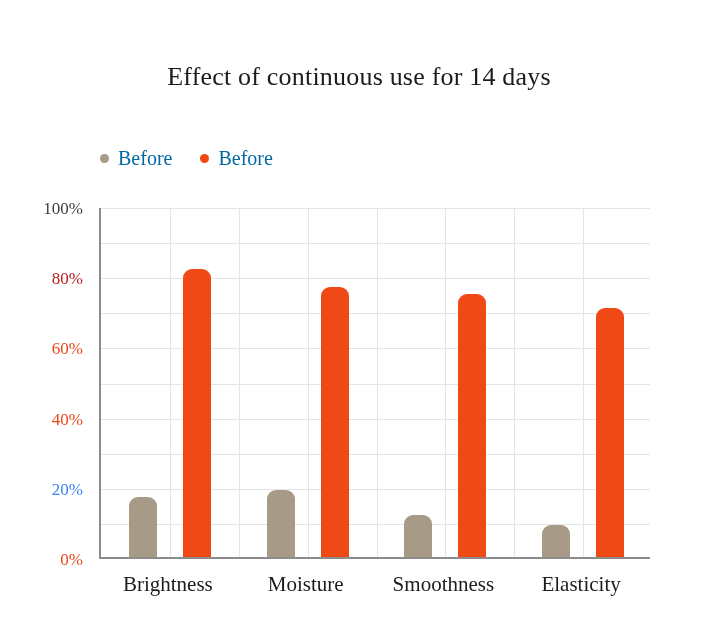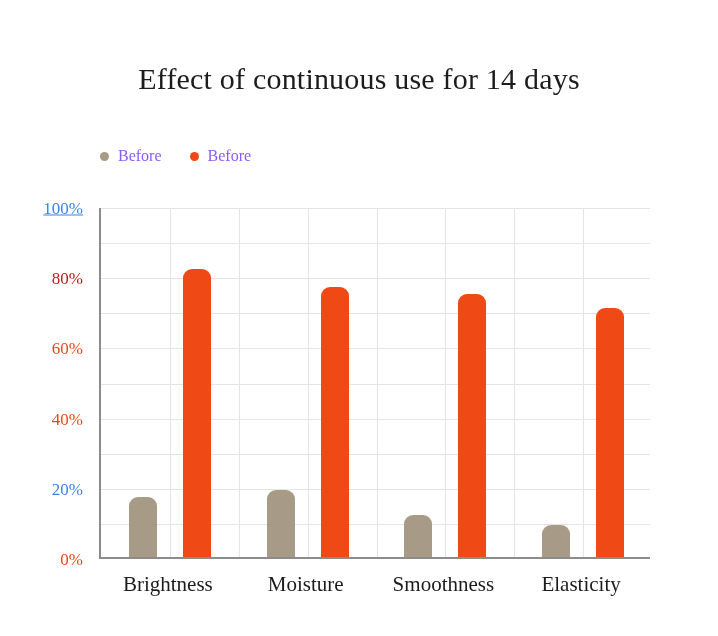--- a/index.html
+++ b/index.html
@@ -22,21 +22,21 @@
     background: #ffffff;
   }
 
   
   .chart-title {
     position: absolute;
     top: 62px;
     left: 0;
     width: 718px;
     text-align: center;
-    font-size: 30px;
+    font-size: 26px;
     font-weight: 400;
     color: #1c1c1c;
     letter-spacing: 0.2px;
     line-height: 1.15;
   }
 
   
   .legend {
     position: absolute;
     top: 148px;
@@ -50,22 +50,22 @@
     align-items: center;
     gap: 9px;
   }
   .legend-swatch {
     width: 9px;
     height: 9px;
     border-radius: 50%;
     display: block;
   }
   .legend-label {
-    font-size: 16px;
-    color: #8b5cf6;
+    font-size: 20px;
+    color: #0369a1;
     line-height: 1;
   }
 
   
   .plot-area {
     position: absolute;
     left: 99px;
     top: 208px;
     width: 551px;
     height: 351px;
@@ -167,21 +167,21 @@
       <span class="legend-label">Before</span>
     </div>
   </div>
 
   <div class="y-labels">
       <div class="y-label" style="top: 351px; color: rgb(232, 73, 28);">0%</div>
       <div class="y-label" style="top: 280.8px; color: #3b82f6;">20%</div>
       <div class="y-label" style="top: 210.6px; color: rgb(232, 73, 28);">40%</div>
       <div class="y-label" style="top: 140.4px; color: rgb(232, 73, 28);">60%</div>
       <div class="y-label" style="top: 70.2px; color: #b91c1c;">80%</div>
-      <div class="y-label" style="top: 0px; color: #3b82f6; text-decoration: underline;">100%</div>
+      <div class="y-label" style="top: 0px; color: #404040;">100%</div>
     </div>
 
   <div class="plot-area">
     <div class="gridlines">
         <div class="gridline-h" style="top: 315.9px;"></div>
         <div class="gridline-h" style="top: 280.8px;"></div>
         <div class="gridline-h" style="top: 245.7px;"></div>
         <div class="gridline-h" style="top: 210.6px;"></div>
         <div class="gridline-h" style="top: 175.5px;"></div>
         <div class="gridline-h" style="top: 140.4px;"></div>

